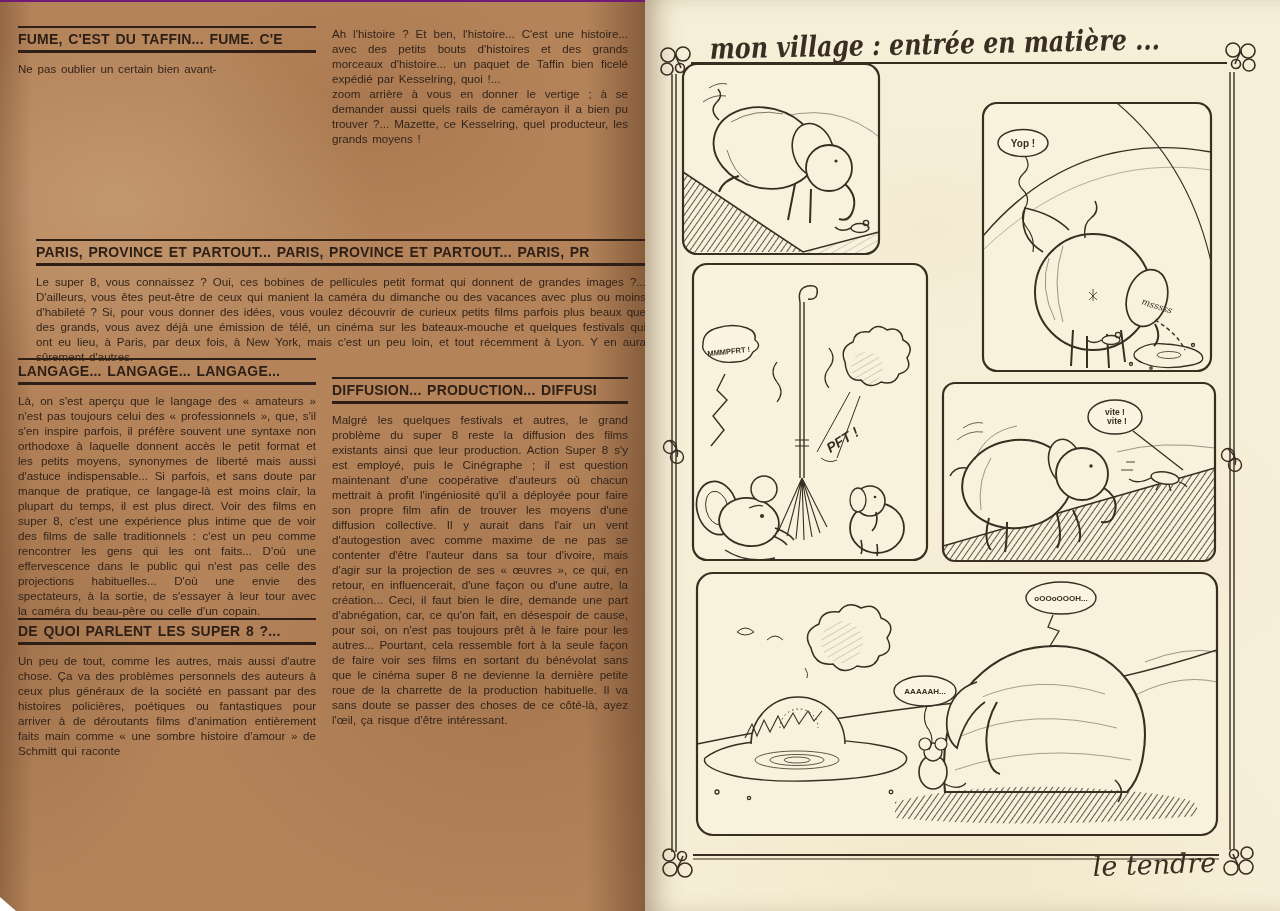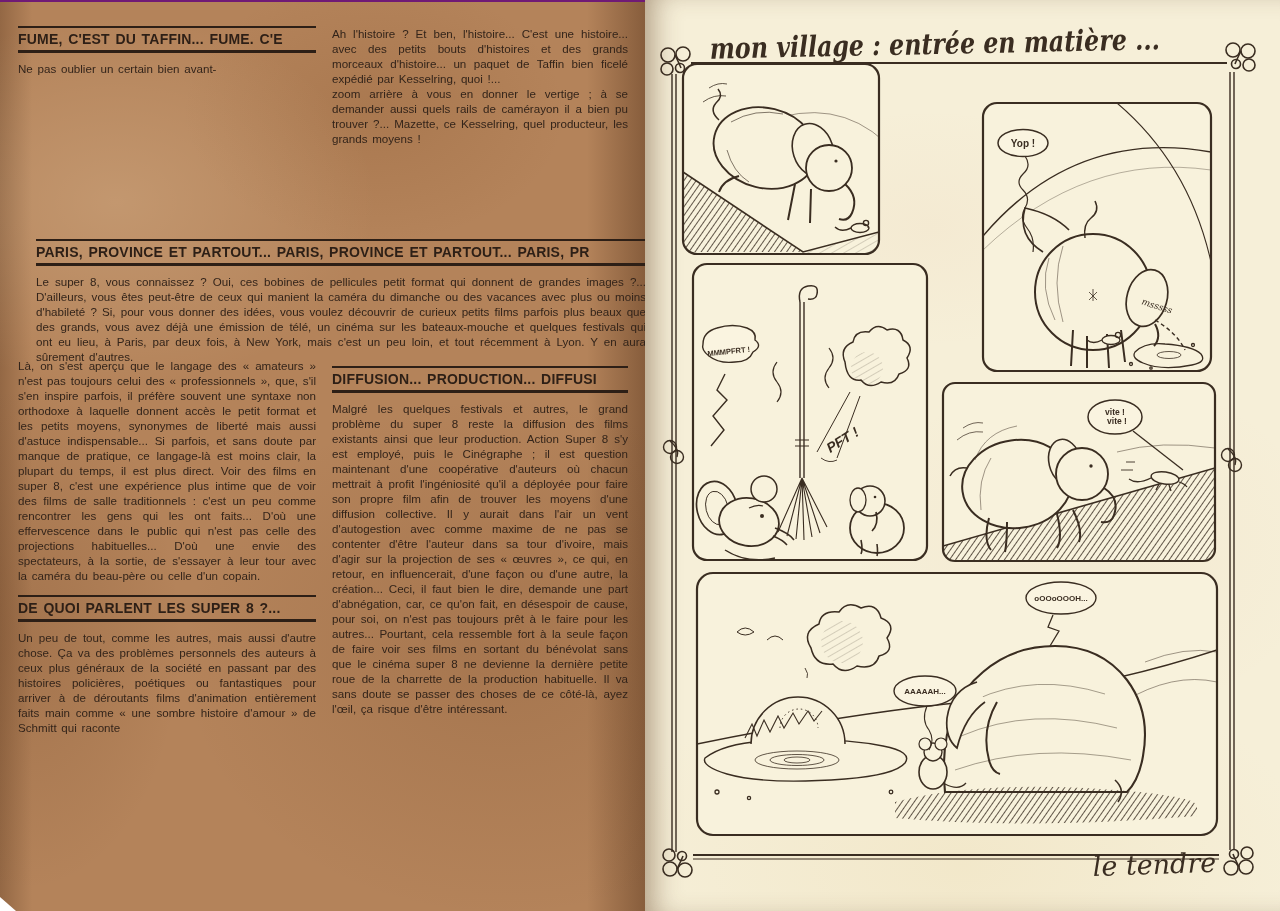--- a/index.html
+++ b/index.html
@@ -20,22 +20,22 @@
   .sec-head{font-weight:bold;font-size:14px;letter-spacing:.2px;color:#2d1f16;
     border-top:2px solid #2d1f16;border-bottom:3px solid #2d1f16;
     padding:4px 0 3px;margin:0 0 8px;white-space:nowrap;overflow:hidden;text-align:left;}
   .txt p{margin:0;}
   .bold-par{font-weight:normal;}
   .col1t{left:18px;top:24px;width:298px;}
   .col2t{left:332px;top:24px;width:296px;}
   .paris{left:36px;top:196px;width:610px;margin-top:41px;}
   .col1b{left:18px;top:356px;width:298px;}
   .col2b{left:332px;top:350px;width:296px;}
-  .mt{margin-top:12px;}
-  .mt2{margin-top:14px;}
+  .mt{}
+  .mt2{margin-top:25px;}
   .corner-wedge{position:absolute;left:0;bottom:0;width:0;height:0;
     border-left:16px solid #ffffff;border-top:14px solid transparent;}
   
   .page-right{position:absolute;left:645px;top:0;width:635px;height:911px;
     background-color:#f6efd8;
     background-image:
       radial-gradient(ellipse 300px 200px at 45% 25%, rgba(210,140,100,.05), transparent 60%),
       radial-gradient(ellipse 400px 300px at 70% 60%, rgba(200,130,90,.05), transparent 60%),
       radial-gradient(ellipse 500px 300px at 50% 95%, rgba(230,210,160,.25), transparent 70%);
     box-shadow:inset 20px 0 28px -12px rgba(92,58,28,.45);}
@@ -59,20 +59,21 @@
       <p>zoom arrière à vous en donner le vertige ; à se demander aussi quels rails de camérayon il a bien pu trouver ?... Mazette, ce Kesselring, quel producteur, les grands moyens !</p>
     </div>
 
     <div class="txt paris">
       <div class="sec-head">PARIS, PROVINCE ET PARTOUT... PARIS, PROVINCE ET PARTOUT... PARIS, PR</div>
       <p class="bold-par">Le super 8, vous connaissez ? Oui, ces bobines de pellicules petit format qui donnent de grandes images ?... D'ailleurs, vous êtes peut-être de ceux qui manient la caméra du dimanche ou des vacances avec plus ou moins d'habileté ? Si, pour vous donner des idées, vous voulez découvrir de curieux petits films parfois plus beaux que des grands, vous avez déjà une émission de télé, un cinéma sur les bateaux-mouche et quelques festivals qui ont eu lieu, à Paris, par deux fois, à New York, mais c'est un peu loin, et tout récemment à Lyon. Y en aura sûrement d'autres.</p>
     </div>
 
     <div class="txt col1b">
       <div>
+        <div class="sec-head">LANGAGE... LANGAGE... LANGAGE...</div>
         <p>Là, on s'est aperçu que le langage des « amateurs » n'est pas toujours celui des « professionnels », que, s'il s'en inspire parfois, il préfère souvent une syntaxe non orthodoxe à laquelle donnent accès le petit format et les petits moyens, synonymes de liberté mais aussi d'astuce indispensable... Si parfois, et sans doute par manque de pratique, ce langage-là est moins clair, la plupart du temps, il est plus direct. Voir des films en super 8, c'est une expérience plus intime que de voir des films de salle traditionnels : c'est un peu comme rencontrer les gens qui les ont faits... D'où une effervescence dans le public qui n'est pas celle des projections habituelles... D'où une envie des spectateurs, à la sortie, de s'essayer à leur tour avec la caméra du beau-père ou celle d'un copain.</p>
       </div>
       <div class="mt">
         <div class="sec-head">DE QUOI PARLENT LES SUPER 8 ?...</div>
         <p>Un peu de tout, comme les autres, mais aussi d'autre chose. Ça va des problèmes personnels des auteurs à ceux plus généraux de la société en passant par des histoires policières, poétiques ou fantastiques pour arriver à de déroutants films d'animation entièrement faits main comme « une sombre histoire d'amour » de Schmitt qui raconte</p>
       </div>
     </div>
 
     <div class="txt col2b">
       <div class="mt2">

